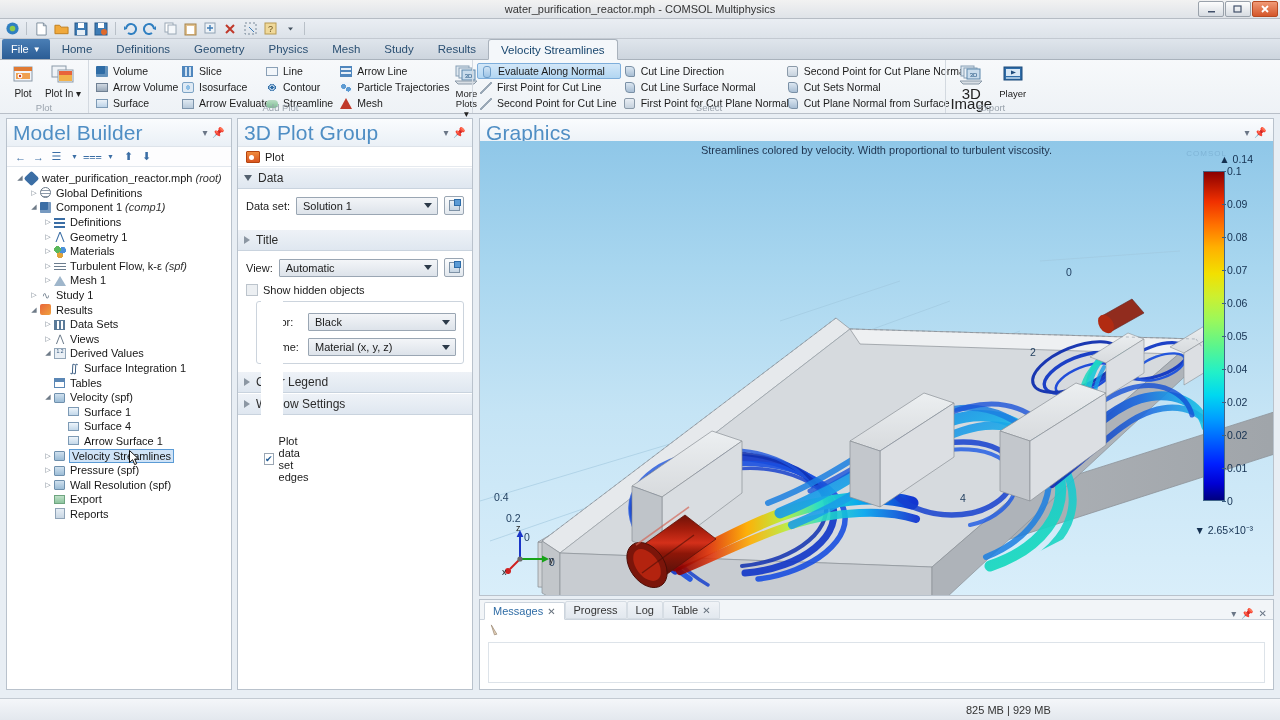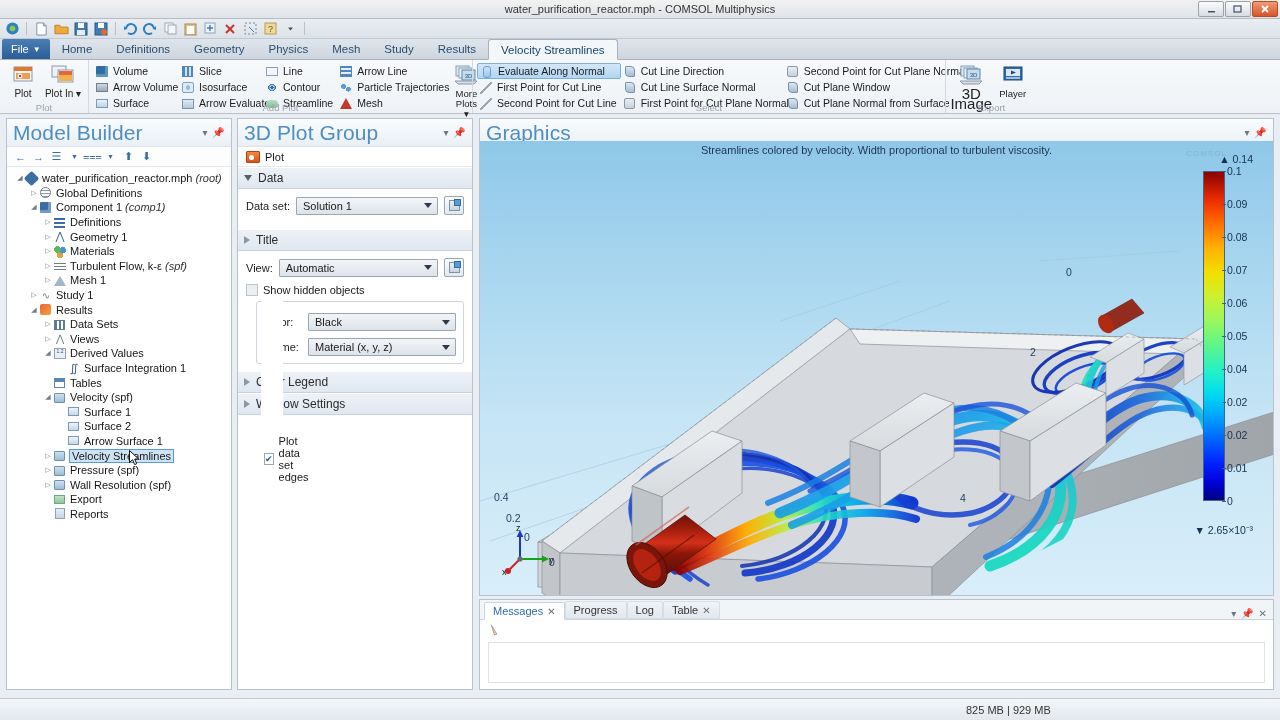--- a/index.html
+++ b/index.html
@@ -619,21 +619,21 @@
         <div class="ritem">
             <span class="mini">
               <span class="ic-cutln" style="display:block"></span>
             </span>
             <span>Second Point for Cut Plane Normal</span>
           </div>
         <div class="ritem">
             <span class="mini">
               <span class="ic-norm" style="display:block"></span>
             </span>
-            <span>Cut Plane Window</span>
+            <span>Cut Sets Normal</span>
           </div>
         <div class="ritem">
             <span class="mini">
               <span class="ic-norm" style="display:block"></span>
             </span>
             <span>Cut Plane Normal from Surface</span>
           </div>
       </div>
       <div class="rgroup-label">Select</div>
     </div>
@@ -802,21 +802,21 @@
           <span class="tico">
             <span class="ti-surf2" style="display: block;"></span>
           </span>
           <span class="tlabel">Surface 1</span>
         </div>
         <div class="tnode" style="padding-left: 48px;">
           <span class="tw"></span>
           <span class="tico">
             <span class="ti-surf2" style="display: block;"></span>
           </span>
-          <span class="tlabel">Surface 2</span>
+          <span class="tlabel">Surface 4</span>
         </div>
         <div class="tnode" style="padding-left: 48px;">
           <span class="tw"></span>
           <span class="tico">
             <span class="ti-surf2" style="display: block;"></span>
           </span>
           <span class="tlabel">Arrow Surface 1</span>
         </div>
         <div class="tnode selected" style="padding-left: 34px;">
           <span class="tw">▷</span>

